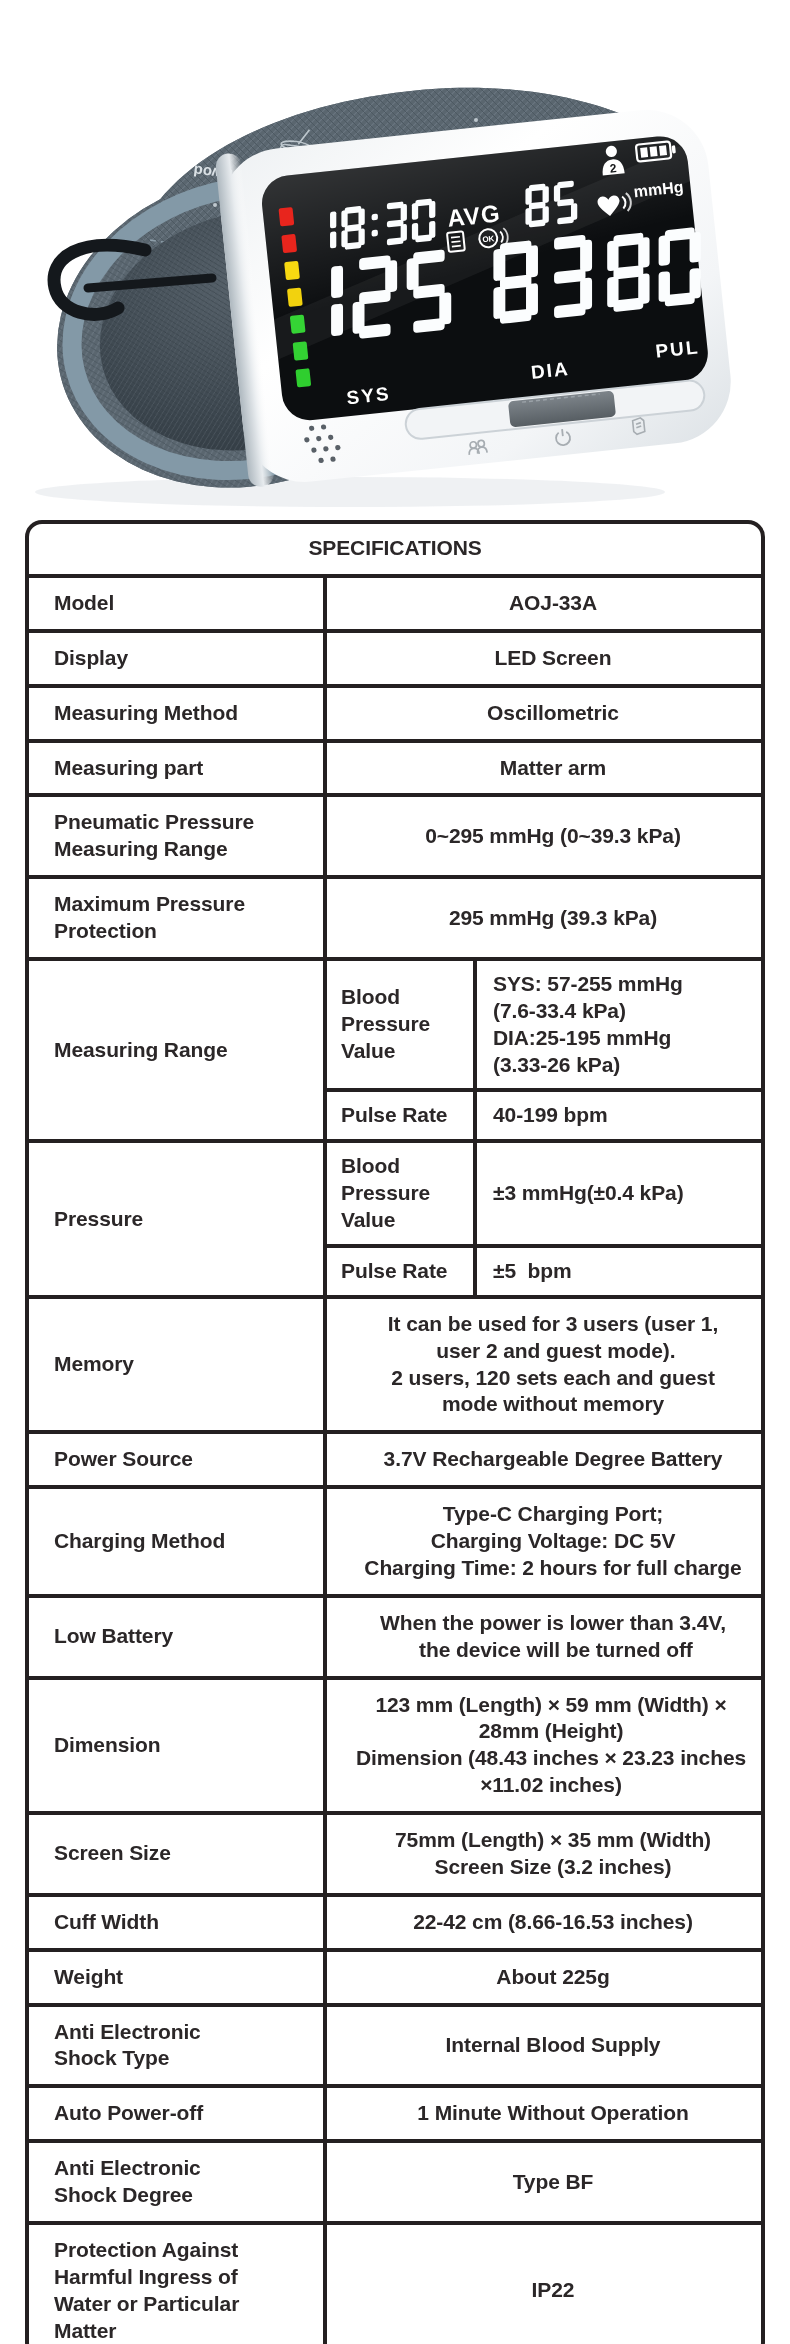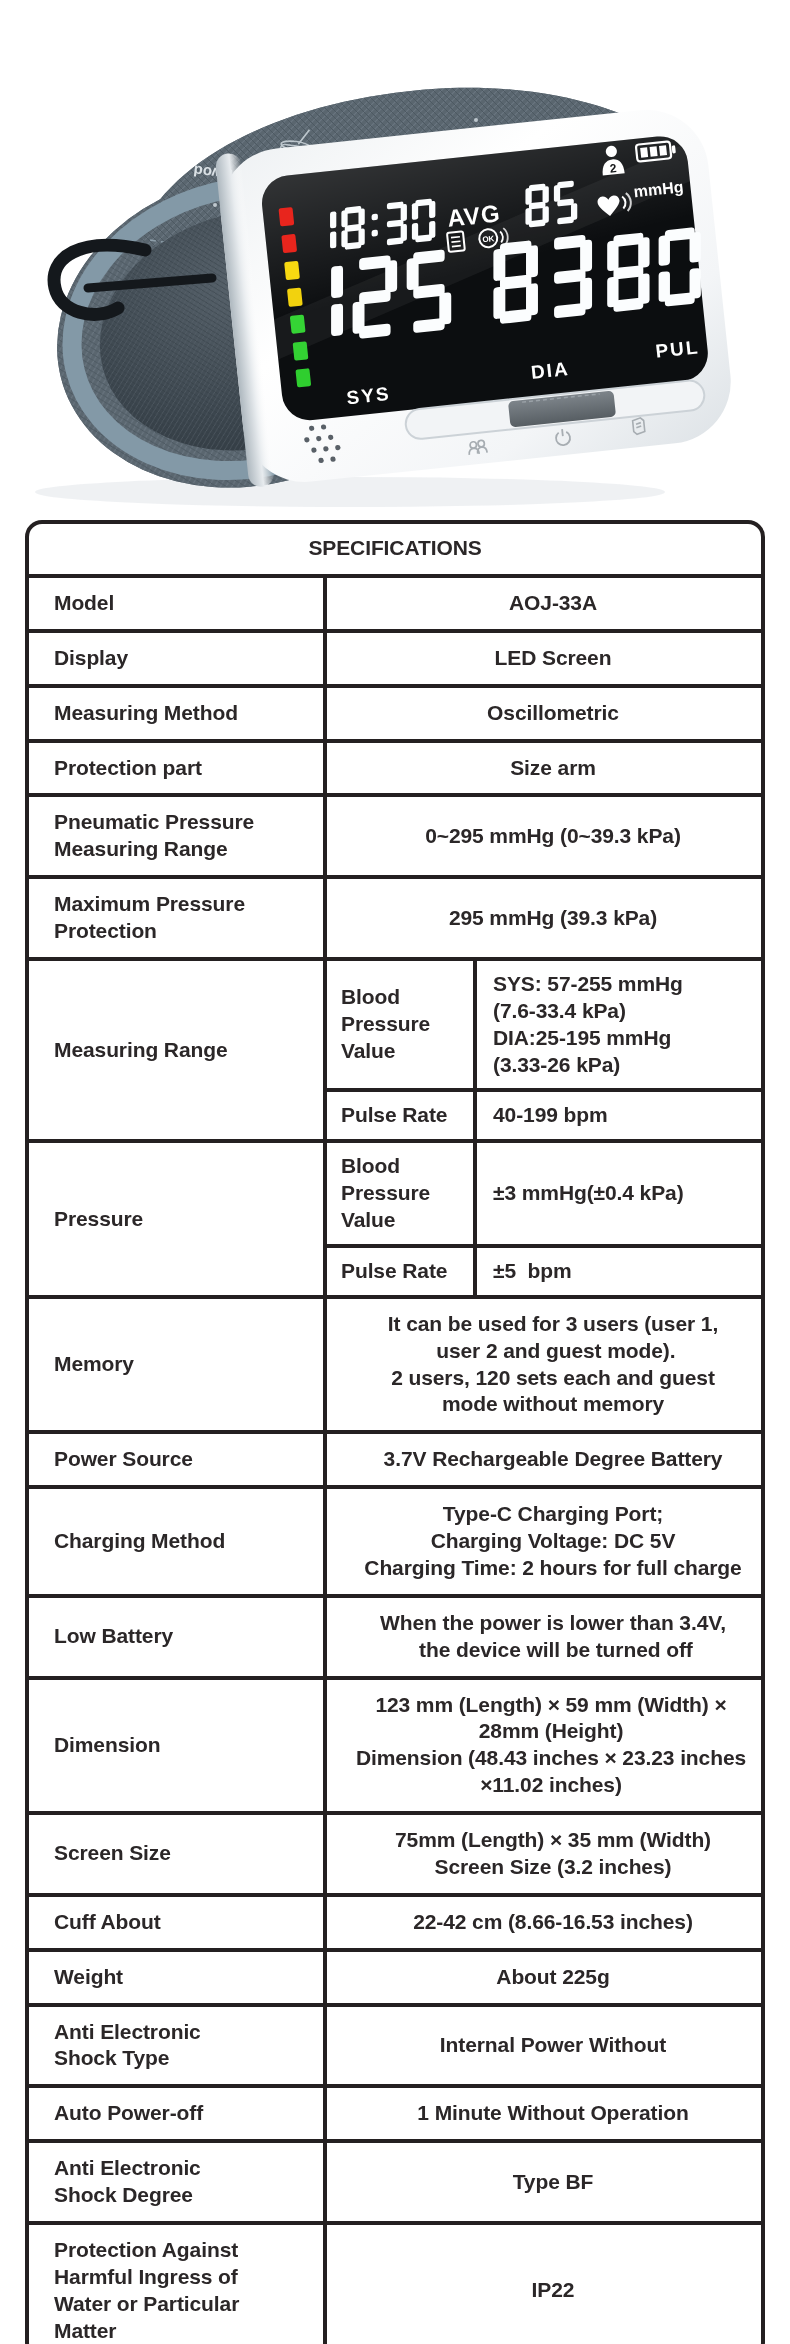--- a/index.html
+++ b/index.html
@@ -320,22 +320,22 @@
   </tr>
   <tr>
     <td class="c1">Display</td>
     <td class="cv" colspan="2">LED Screen</td>
   </tr>
   <tr>
     <td class="c1">Measuring Method</td>
     <td class="cv" colspan="2">Oscillometric</td>
   </tr>
   <tr>
-    <td class="c1">Protection part</td>
-    <td class="cv" colspan="2">Size arm</td>
+    <td class="c1">Measuring part</td>
+    <td class="cv" colspan="2">Matter arm</td>
   </tr>
   <tr>
     <td class="c1">Pneumatic Pressure
 Measuring Range</td>
     <td class="cv" colspan="2">0~295 mmHg (0~39.3 kPa)</td>
   </tr>
   <tr>
     <td class="c1">Maximum Pressure
 Protection</td>
     <td class="cv" colspan="2">295 mmHg (39.3 kPa)</td>
@@ -394,31 +394,31 @@
     <td class="c1">Dimension</td>
     <td class="cv small-val" colspan="2">123 mm (Length) × 59 mm (Width) × 28mm (Height)
 Dimension (48.43 inches × 23.23 inches ×11.02 inches)</td>
   </tr>
   <tr>
     <td class="c1">Screen Size</td>
     <td class="cv" colspan="2">75mm (Length) × 35 mm (Width)
 Screen Size (3.2 inches)</td>
   </tr>
   <tr>
-    <td class="c1">Cuff About</td>
+    <td class="c1">Cuff Width</td>
     <td class="cv" colspan="2">22-42 cm (8.66-16.53 inches)</td>
   </tr>
   <tr>
     <td class="c1">Weight</td>
     <td class="cv" colspan="2">About 225g</td>
   </tr>
   <tr>
     <td class="c1">Anti Electronic
 Shock Type</td>
-    <td class="cv" colspan="2">Internal Power Without</td>
+    <td class="cv" colspan="2">Internal Blood Supply</td>
   </tr>
   <tr>
     <td class="c1">Auto Power-off</td>
     <td class="cv" colspan="2">1 Minute Without Operation</td>
   </tr>
   <tr>
     <td class="c1">Anti Electronic
 Shock Degree</td>
     <td class="cv" colspan="2">Type BF</td>
   </tr>

